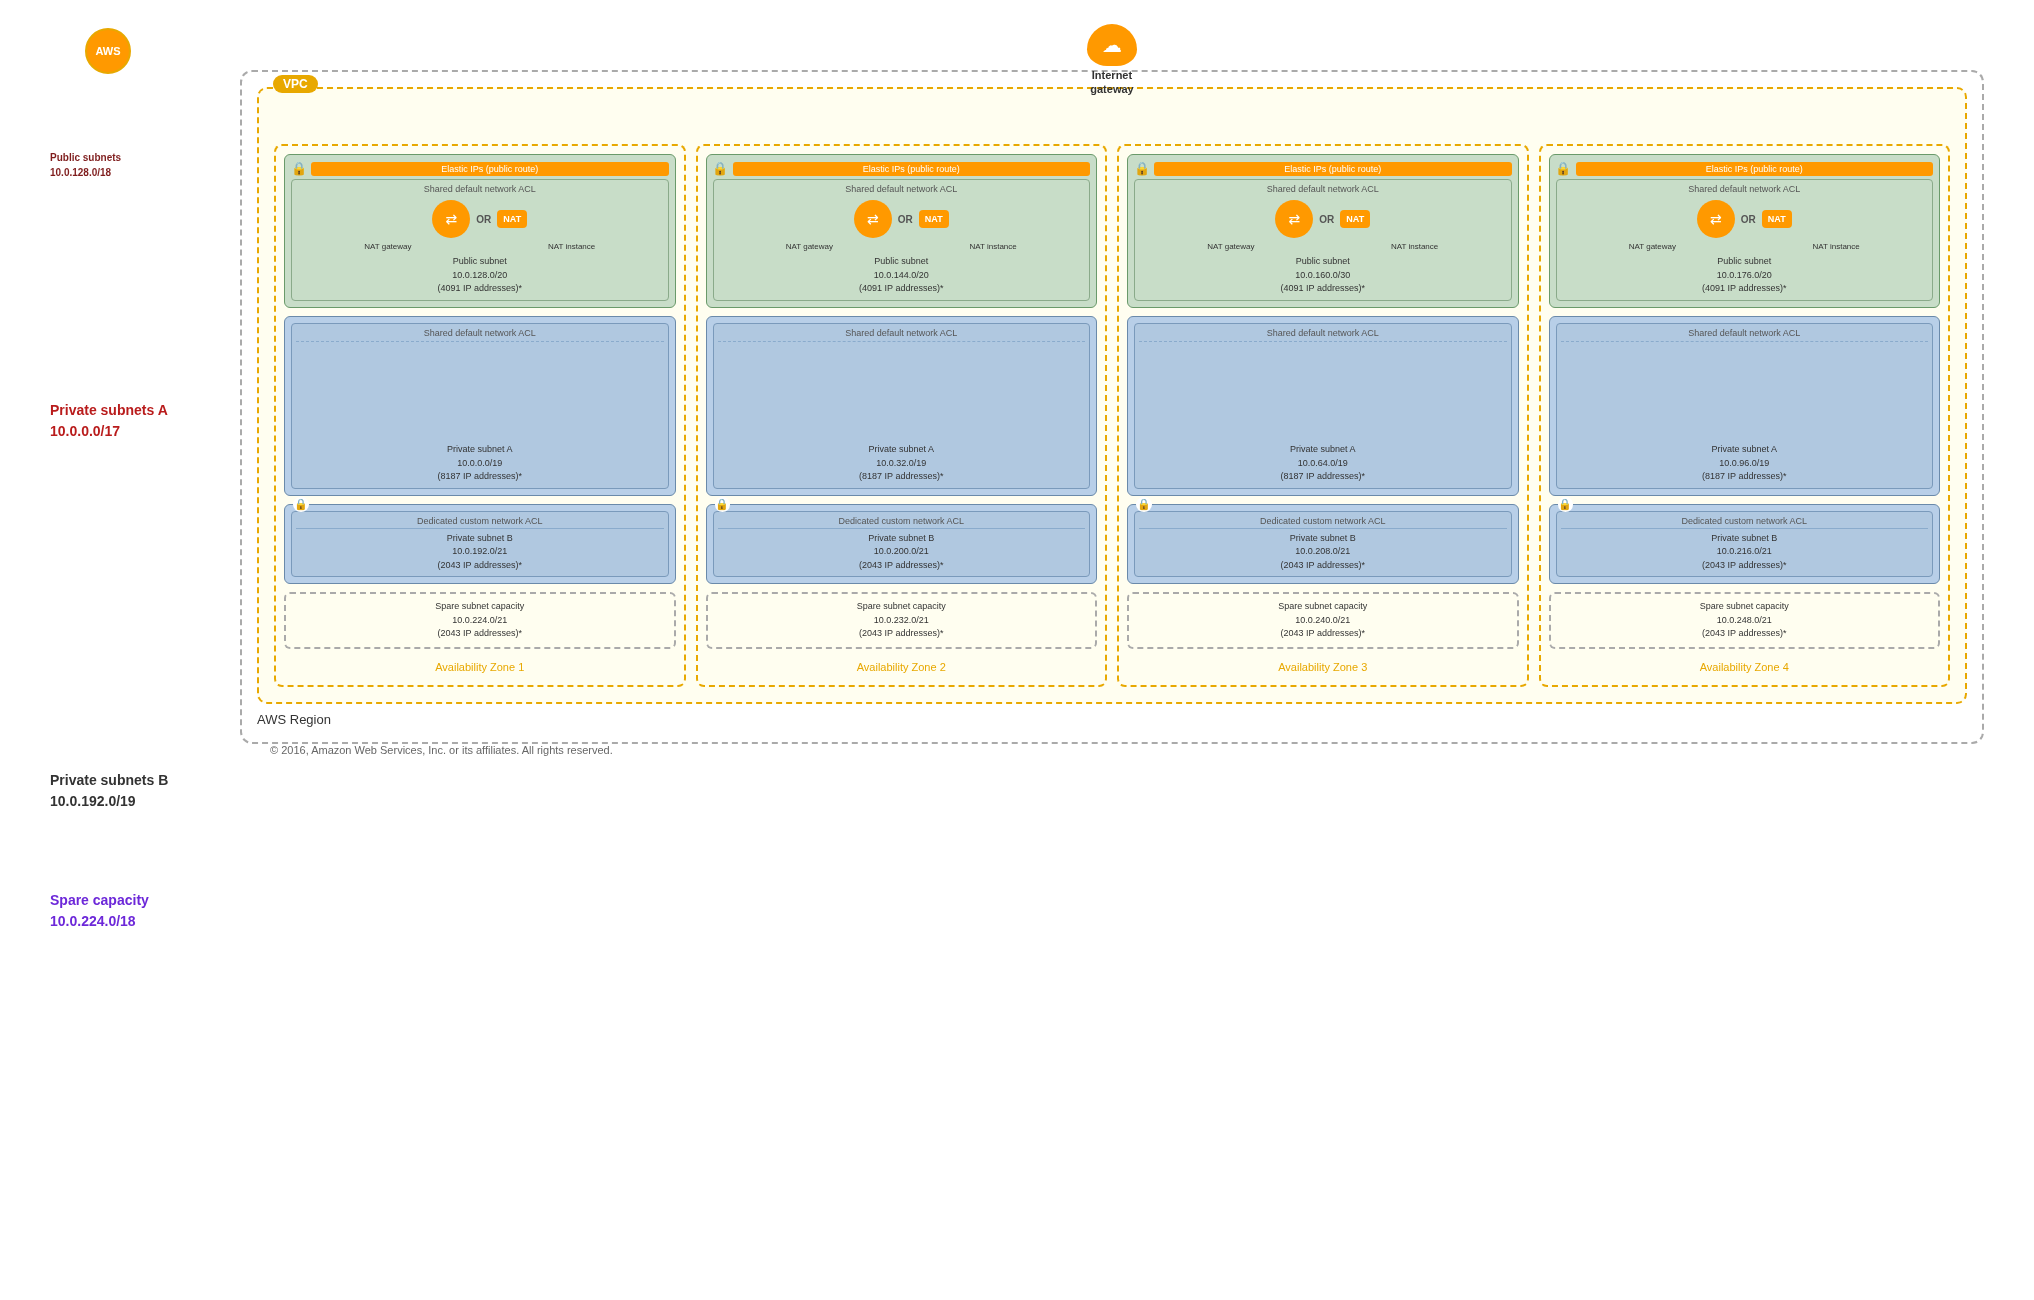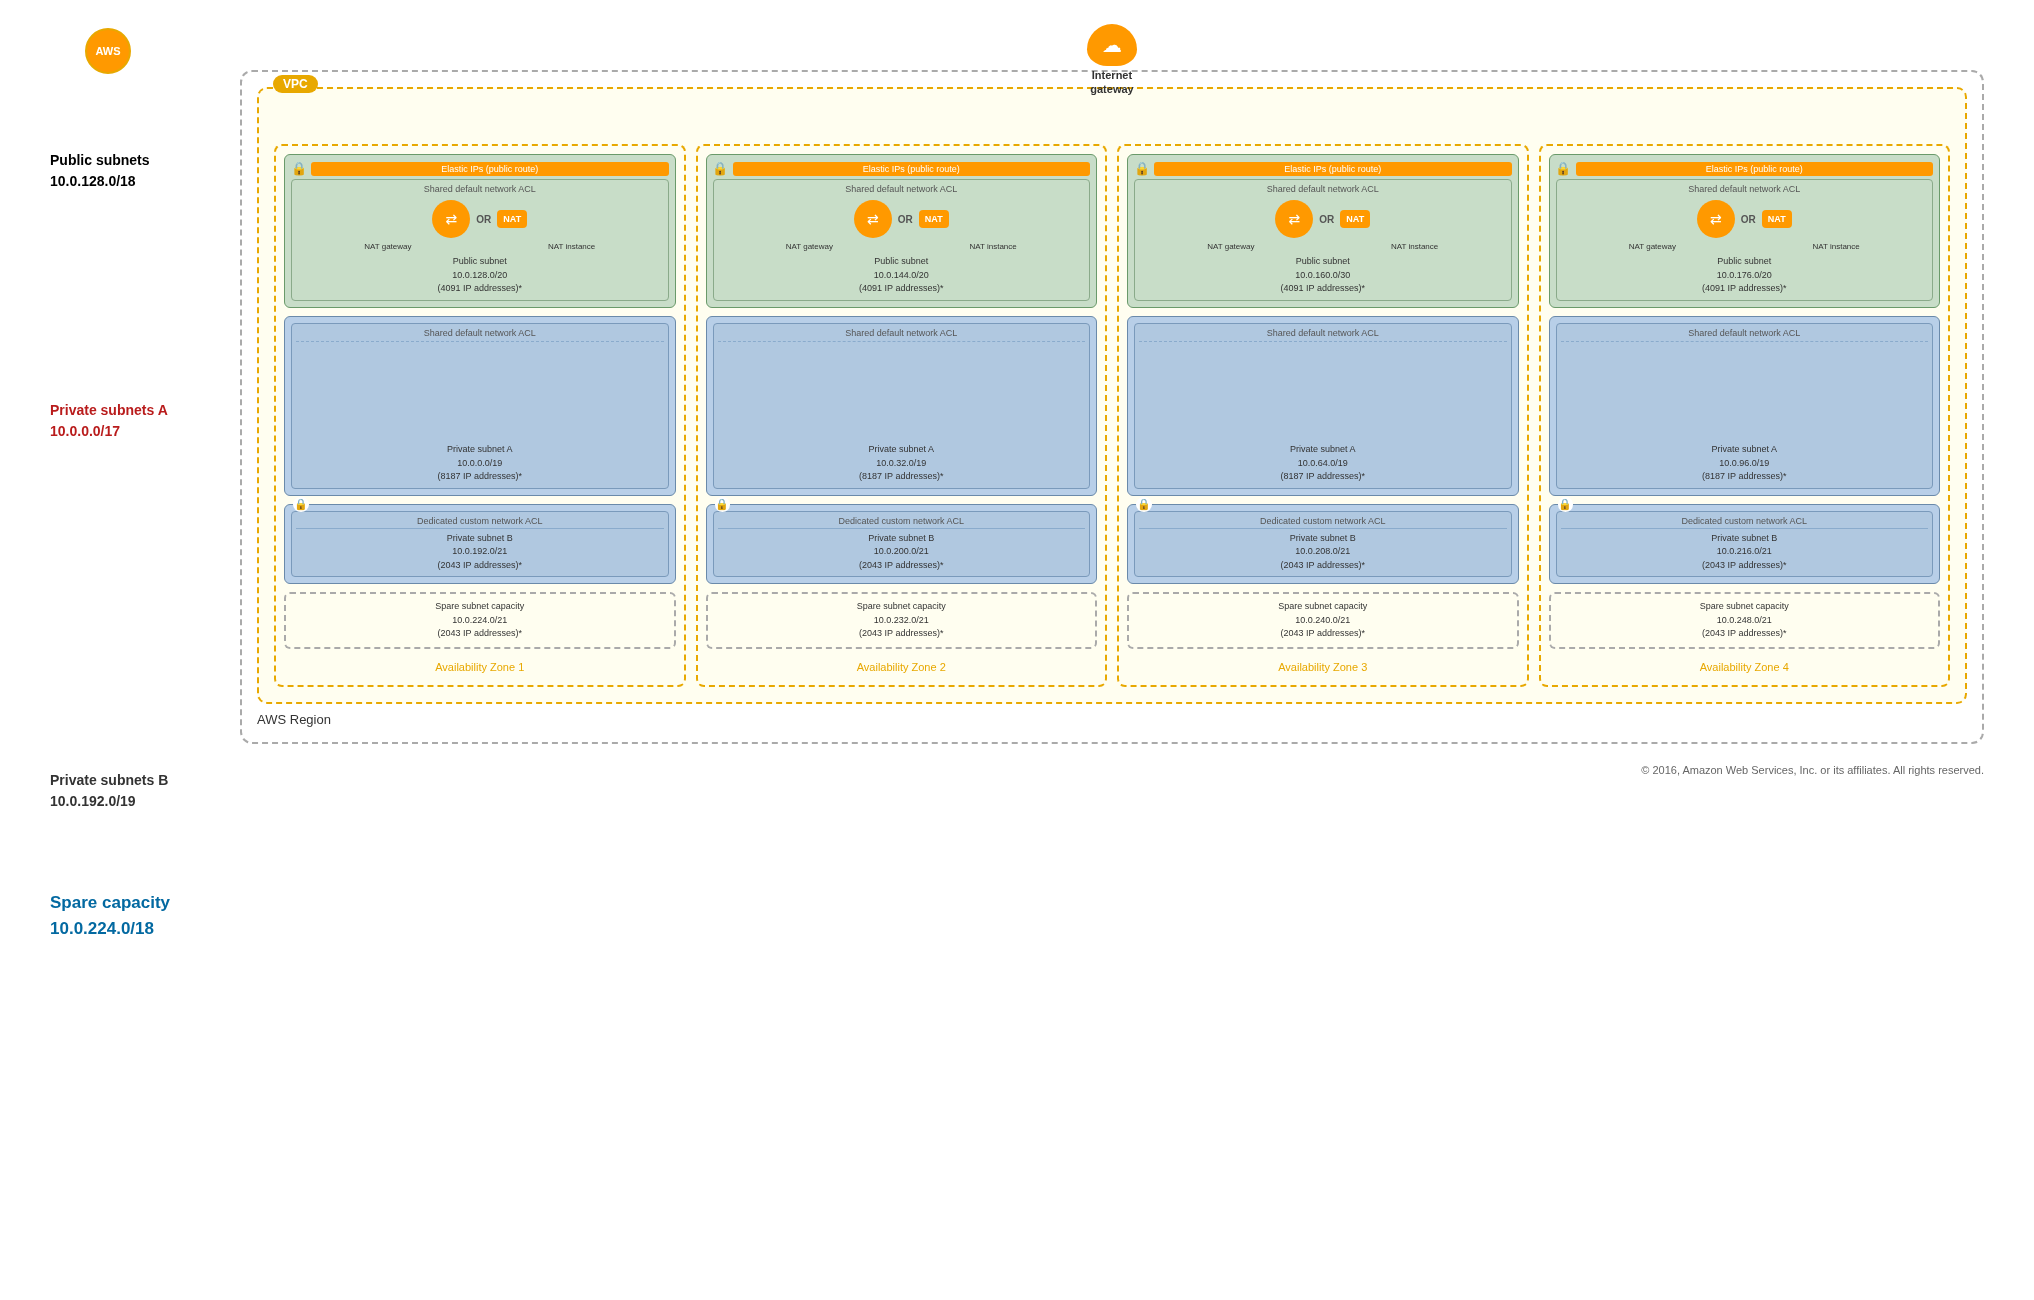--- a/index.html
+++ b/index.html
@@ -295,38 +295,38 @@
 
 
     </div>
 
     <div style="font-size:13px; color:#333; margin-top:8px;">
       <span>AWS Region</span>
     </div>
 
   </div>
 
-  <div style="position:absolute; left:30px; top:130px; font-size:14px; font-weight:bold; color:#000000; line-height:1.5;">
+  <div style="position:absolute; left:30px; top:130px; font-size:10px; font-weight:bold; color:#7f1d1d; line-height:1.5;">
     <span>Public subnets</span><br>
     <span>10.0.128.0/18</span>
   </div>
 
   <div style="position:absolute; left:30px; top:380px; font-size:14px; font-weight:bold; color:#b91c1c; line-height:1.5;">
     <span>Private subnets A</span><br>
     <span>10.0.0.0/17</span>
   </div>
 
   <div style="position:absolute; left:30px; top:750px; font-size:14px; font-weight:bold; color:#333; line-height:1.5;">
     <span>Private subnets B</span><br>
     <span>10.0.192.0/19</span>
   </div>
 
-  <div style="position:absolute; left:30px; top:870px; font-size:17px; font-weight:bold; color:#0369a1; line-height:1.5;">
+  <div style="position:absolute; left:30px; top:870px; font-size:14px; font-weight:bold; color:#6d28d9; line-height:1.5;">
     <span>Spare capacity</span><br>
     <span>10.0.224.0/18</span>
   </div>
 
 
-  <div style="text-align:right; font-size:11px; color:#666; margin-top:20px; padding-left:30px;">
+  <div style="text-align:left; font-size:11px; color:#666; padding-left:30px;">
     <span>© 2016, Amazon Web Services, Inc. or its affiliates. All rights reserved.</span>
   </div>
 
 </div>
 
 </body></html>

